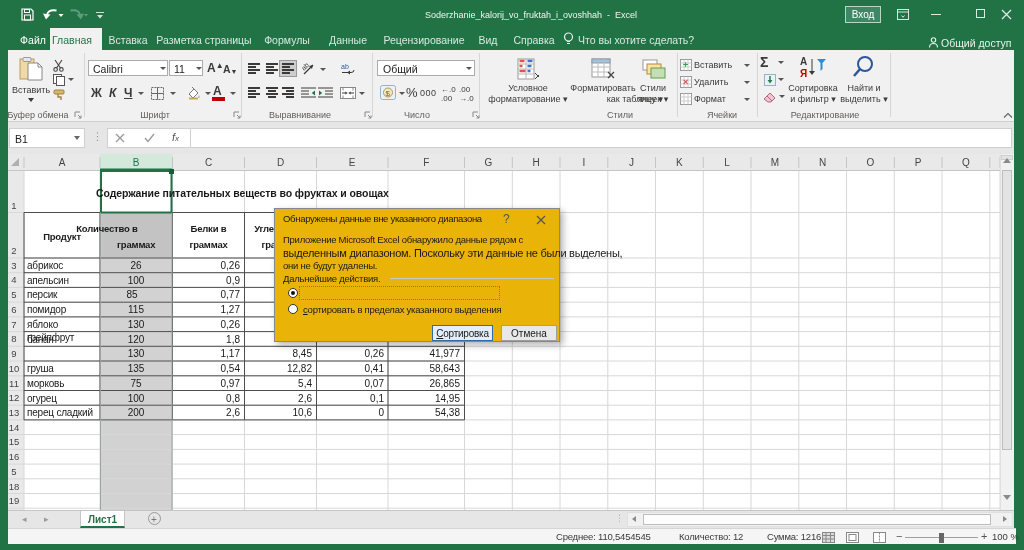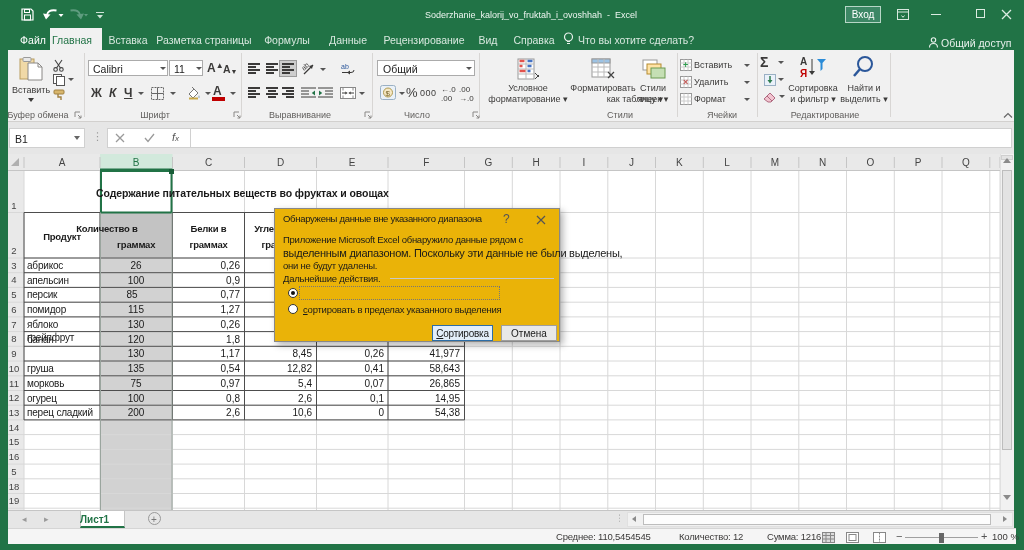--- a/index.html
+++ b/index.html
@@ -483,21 +483,21 @@
 <div class="ab" style="left:1000px;top:154px;width:14px;height:372px;background:#f1f1f1;border-left:1px solid #e0e0e0"></div>
 <div class="ab" style="left:1001px;top:155px;width:12px;height:5px;background:#e3e3e3;border:1px solid #cfcfcf"></div>
 <div class="ab" style="left:1003px;top:158px;width:0;height:0;border-left:4px solid transparent;border-right:4px solid transparent;border-bottom:5px solid #8a8a8a"></div>
 <div class="ab" style="left:1002px;top:170px;width:10px;height:280px;background:#e3e3e3;border:1px solid #bdbdbd"></div>
 <div class="ab" style="left:1003px;top:495px;width:0;height:0;border-left:4px solid transparent;border-right:4px solid transparent;border-top:5px solid #8a8a8a"></div>
 <div class="ab" style="left:1002px;top:512px;width:0;height:0;border-top:4px solid transparent;border-bottom:4px solid transparent;border-left:5px solid #8a8a8a"></div>
 <div class="ab" style="left:8px;top:510px;width:1006px;height:18px;background:#e6e6e6;border-top:1px solid #c5c5c5"></div>
 <div class="tx" style="left:22px;top:514px;font-size:9px;color:#9a9a9a">◂</div>
 <div class="tx" style="left:44px;top:514px;font-size:9px;color:#9a9a9a">▸</div>
 <div class="ab" style="left:80px;top:510px;width:45px;height:18px;background:#fff;border:1px solid #c5c5c5;border-bottom:2px solid #217346"></div>
-<div class="tx" style="left:80px;top:514px;width:45px;text-align:left;font-size:10px;font-weight:bold;color:#217346">Лист1</div>
+<div class="tx" style="left:80px;top:514px;width:45px;text-align:center;font-size:10px;font-weight:bold;color:#217346">Лист1</div>
 <div class="ab" style="left:148px;top:512px;width:13px;height:13px;border:1px solid #999;border-radius:50%"></div>
 <div class="tx" style="left:151px;top:513.5px;font-size:10px;color:#777">+</div>
 <div class="tx" style="left:615px;top:513px;font-size:9px;color:#aaa">⋮⋮</div>
 <div class="ab" style="left:627px;top:512px;width:386px;height:15px;background:#f1f1f1;border:1px solid #e0e0e0"></div>
 <div class="ab" style="left:632px;top:516px;width:0;height:0;border-top:3.5px solid transparent;border-bottom:3.5px solid transparent;border-right:4.5px solid #8a8a8a"></div>
 <div class="ab" style="left:643px;top:514px;width:348px;height:11px;background:#fdfdfd;border:1px solid #bdbdbd"></div>
 <div class="ab" style="left:1003px;top:516px;width:0;height:0;border-top:3.5px solid transparent;border-bottom:3.5px solid transparent;border-left:4.5px solid #8a8a8a"></div>
 <div class="ab" style="left:8px;top:528px;width:1008px;height:16px;background:#f5f5f5;border-top:1px solid #d5d5d5"></div>
 <div class="tx" style="left:556px;top:531px;font-size:9.5px;letter-spacing:-0.2px;color:#3b3a39">Среднее: 110,5454545</div>
 <div class="tx" style="left:679px;top:531px;font-size:9.5px;letter-spacing:-0.2px;color:#3b3a39">Количество: 12</div>

